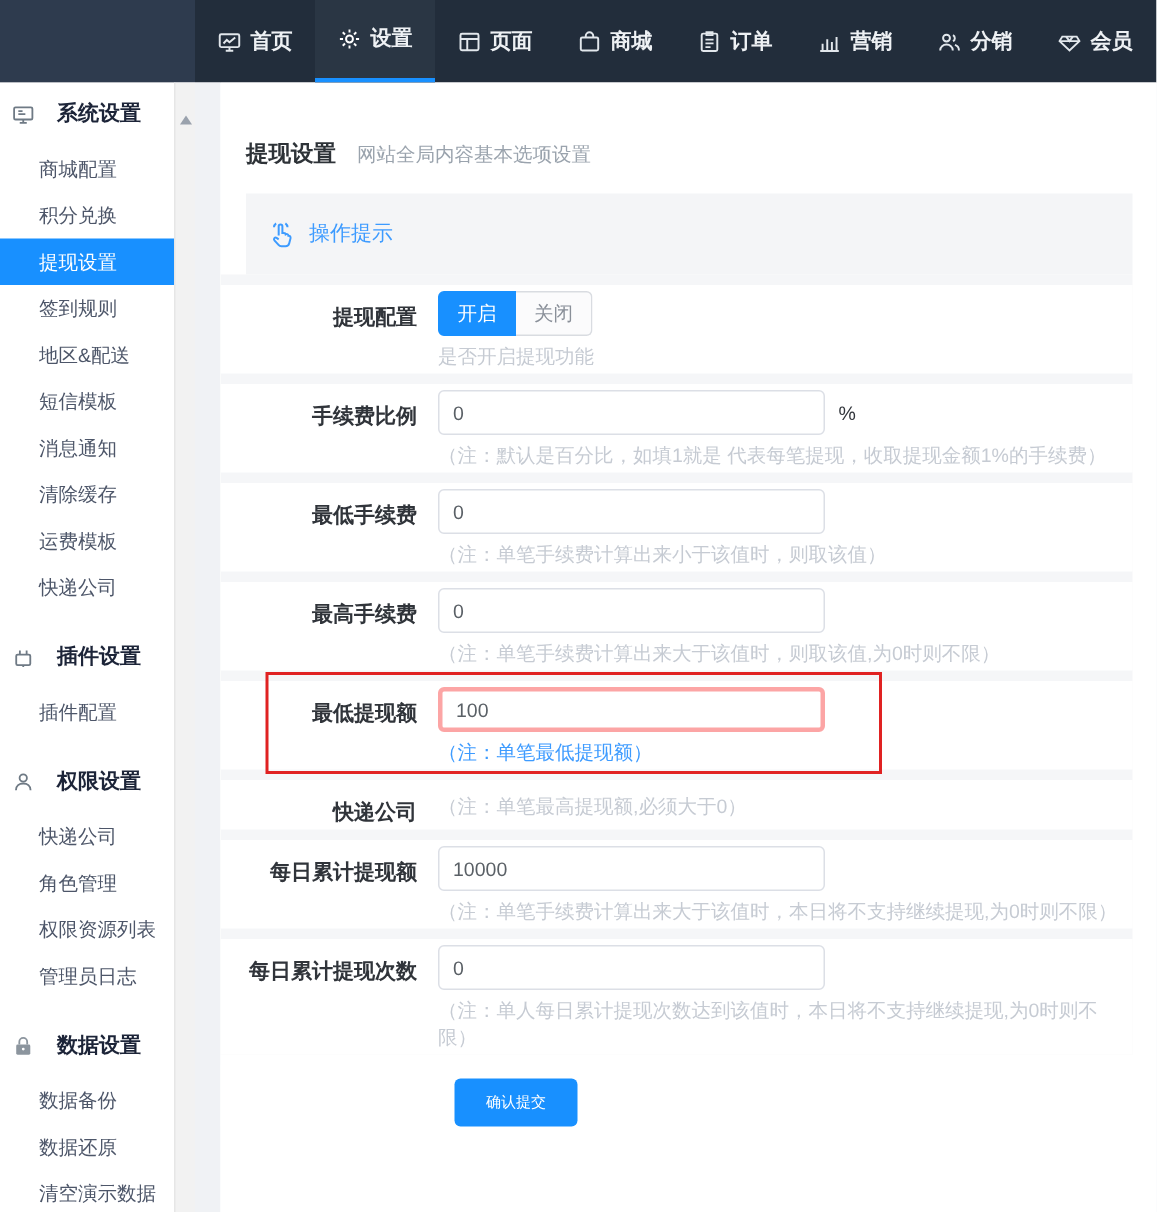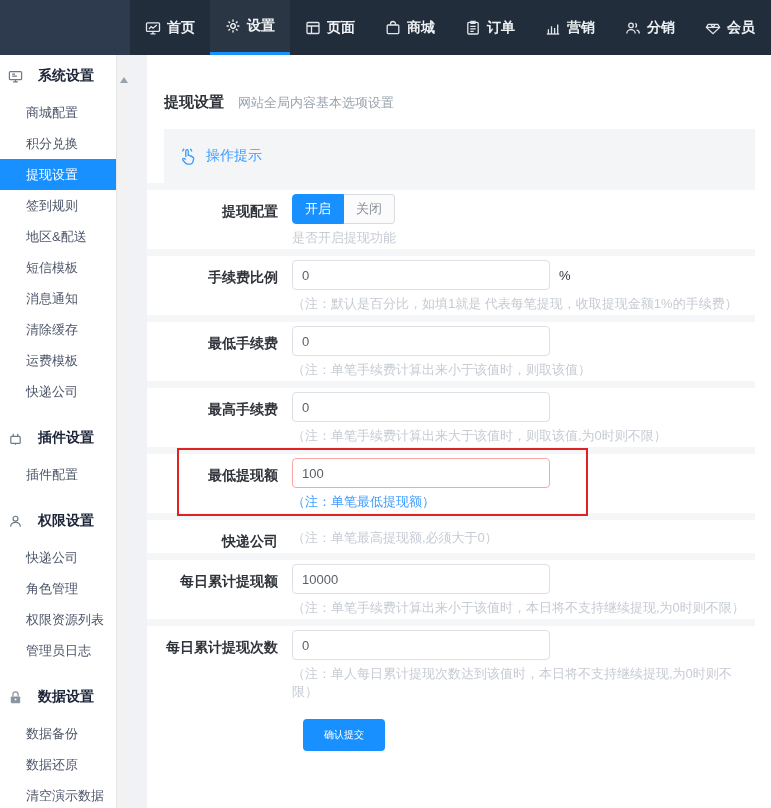--- a/index.html
+++ b/index.html
@@ -45,21 +45,21 @@
   .tip-link { color:#3d9bff; font-size:14px; cursor:pointer; }
 
   
   .form-list { margin-top:0; background:#f5f6f8; padding-top:7px; }
   .form-row { background:#fff; margin-bottom:7px; padding:4px 0 2px; position:relative; display:flex; }
   .row-label { width:131px; flex:0 0 131px; text-align:right; font-size:14px; font-weight:bold;
                color:#30343a; padding-top:9px; white-space:nowrap; }
   .row-main { margin-left:14px; }
   .ipt { width:258px; height:30px; border:1px solid #dcdfe6; border-radius:4px; padding:0 9px;
          font-size:13px; color:#5a6066; outline:none; font-family:inherit; background:#fff; }
-  .ipt.focused { border:1px solid #fca5a5; }
+  .ipt.focused { border:3px solid #fca5a5; }
   .suffix { margin-left:9px; font-size:13px; color:#30343a; }
   .tip { margin-top:5px; font-size:13px; color:#c6cbd3; }
   .tip.blue { color:#3d9bff; }
   .toggle { display:inline-flex; }
   .tg { font-size:13px; padding:5px 12px; cursor:pointer; }
   .tg.on { background:#1890ff; color:#fff; border:1px solid #1890ff; border-radius:4px 0 0 4px; }
   .tg.off { background:#fbfbfc; color:#8a9099; border:1px solid #d9dce1; border-left:none;
             border-radius:0 4px 4px 0; }
   .hl-box { position:absolute; left:30px; top:-6px; width:411px; height:68px;
             border:2px solid #e02222; pointer-events:none; z-index:3; }
@@ -315,21 +315,21 @@
           <div class="row-label">快递公司</div>
           <div class="row-main">
             <div class="tip">（注：单笔最高提现额,必须大于0）</div>
           </div>
         </div>
 
         <div class="form-row">
           <div class="row-label">每日累计提现额</div>
           <div class="row-main">
             <input class="ipt" value="10000" style="">
-            <div class="tip">（注：单笔手续费计算出来小于该值时，本日将不支持继续提现,为0时则不限）</div>
+            <div class="tip">（注：单笔手续费计算出来大于该值时，本日将不支持继续提现,为0时则不限）</div>
           </div>
         </div>
 
         <div class="form-row">
           <div class="row-label">每日累计提现次数</div>
           <div class="row-main">
             <input class="ipt" value="0" style="">
             <div class="tip">（注：单人每日累计提现次数达到该值时，本日将不支持继续提现,为0时则不限）</div>
           </div>
         </div>

